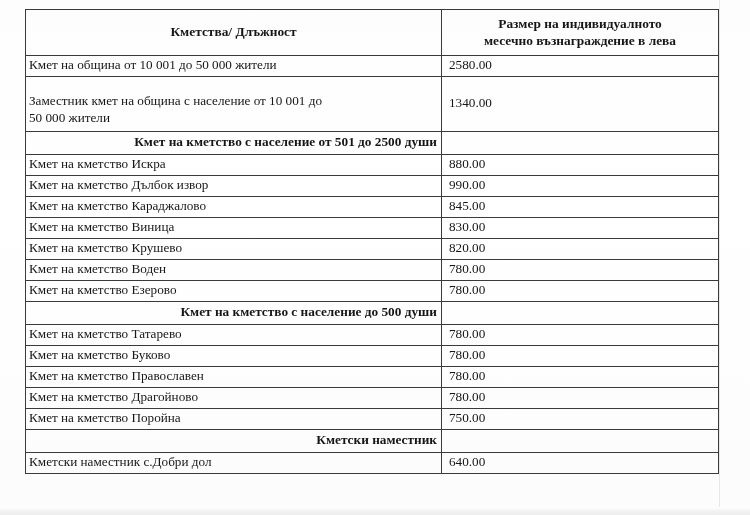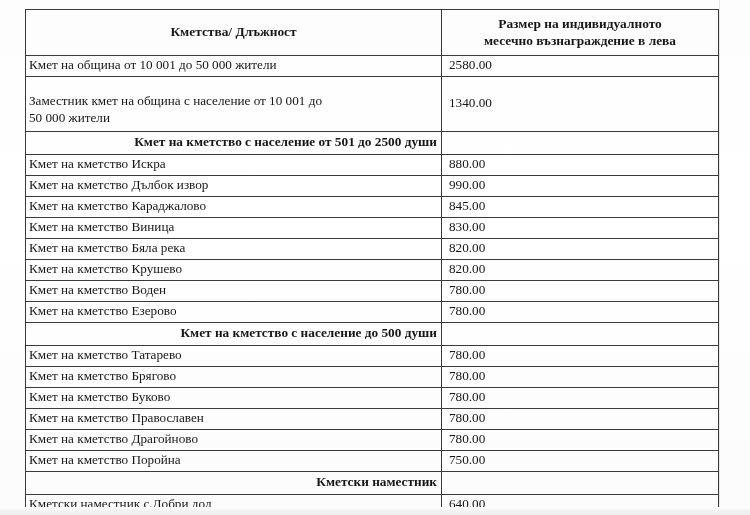--- a/index.html
+++ b/index.html
@@ -157,48 +157,40 @@
           </tr>
           <tr class="data-row">
             <td class="cell-name">Кмет на кметство Караджалово</td>
             <td class="cell-amount">845.00</td>
           </tr>
           <tr class="data-row">
             <td class="cell-name">Кмет на кметство Виница</td>
             <td class="cell-amount">830.00</td>
           </tr>
           <tr class="data-row">
-            <td class="cell-name">Кмет на кметство Бяла река</td>
-            <td class="cell-amount">820.00</td>
-          </tr>
-          <tr class="data-row">
             <td class="cell-name">Кмет на кметство Крушево</td>
             <td class="cell-amount">820.00</td>
           </tr>
           <tr class="data-row">
             <td class="cell-name">Кмет на кметство Воден</td>
             <td class="cell-amount">780.00</td>
           </tr>
           <tr class="data-row">
             <td class="cell-name">Кмет на кметство Езерово</td>
             <td class="cell-amount">780.00</td>
           </tr>
           <tr class="section-row">
             <td class="cell-name">Кмет на кметство с население до 500 души</td>
             <td class="cell-amount"></td>
           </tr>
           <tr class="data-row">
             <td class="cell-name">Кмет на кметство Татарево</td>
             <td class="cell-amount">780.00</td>
           </tr>
           <tr class="data-row">
-            <td class="cell-name">Кмет на кметство Брягово</td>
-            <td class="cell-amount">780.00</td>
-          </tr>
-          <tr class="data-row">
             <td class="cell-name">Кмет на кметство Буково</td>
             <td class="cell-amount">780.00</td>
           </tr>
           <tr class="data-row">
             <td class="cell-name">Кмет на кметство Православен</td>
             <td class="cell-amount">780.00</td>
           </tr>
           <tr class="data-row">
             <td class="cell-name">Кмет на кметство Драгойново</td>
             <td class="cell-amount">780.00</td>

